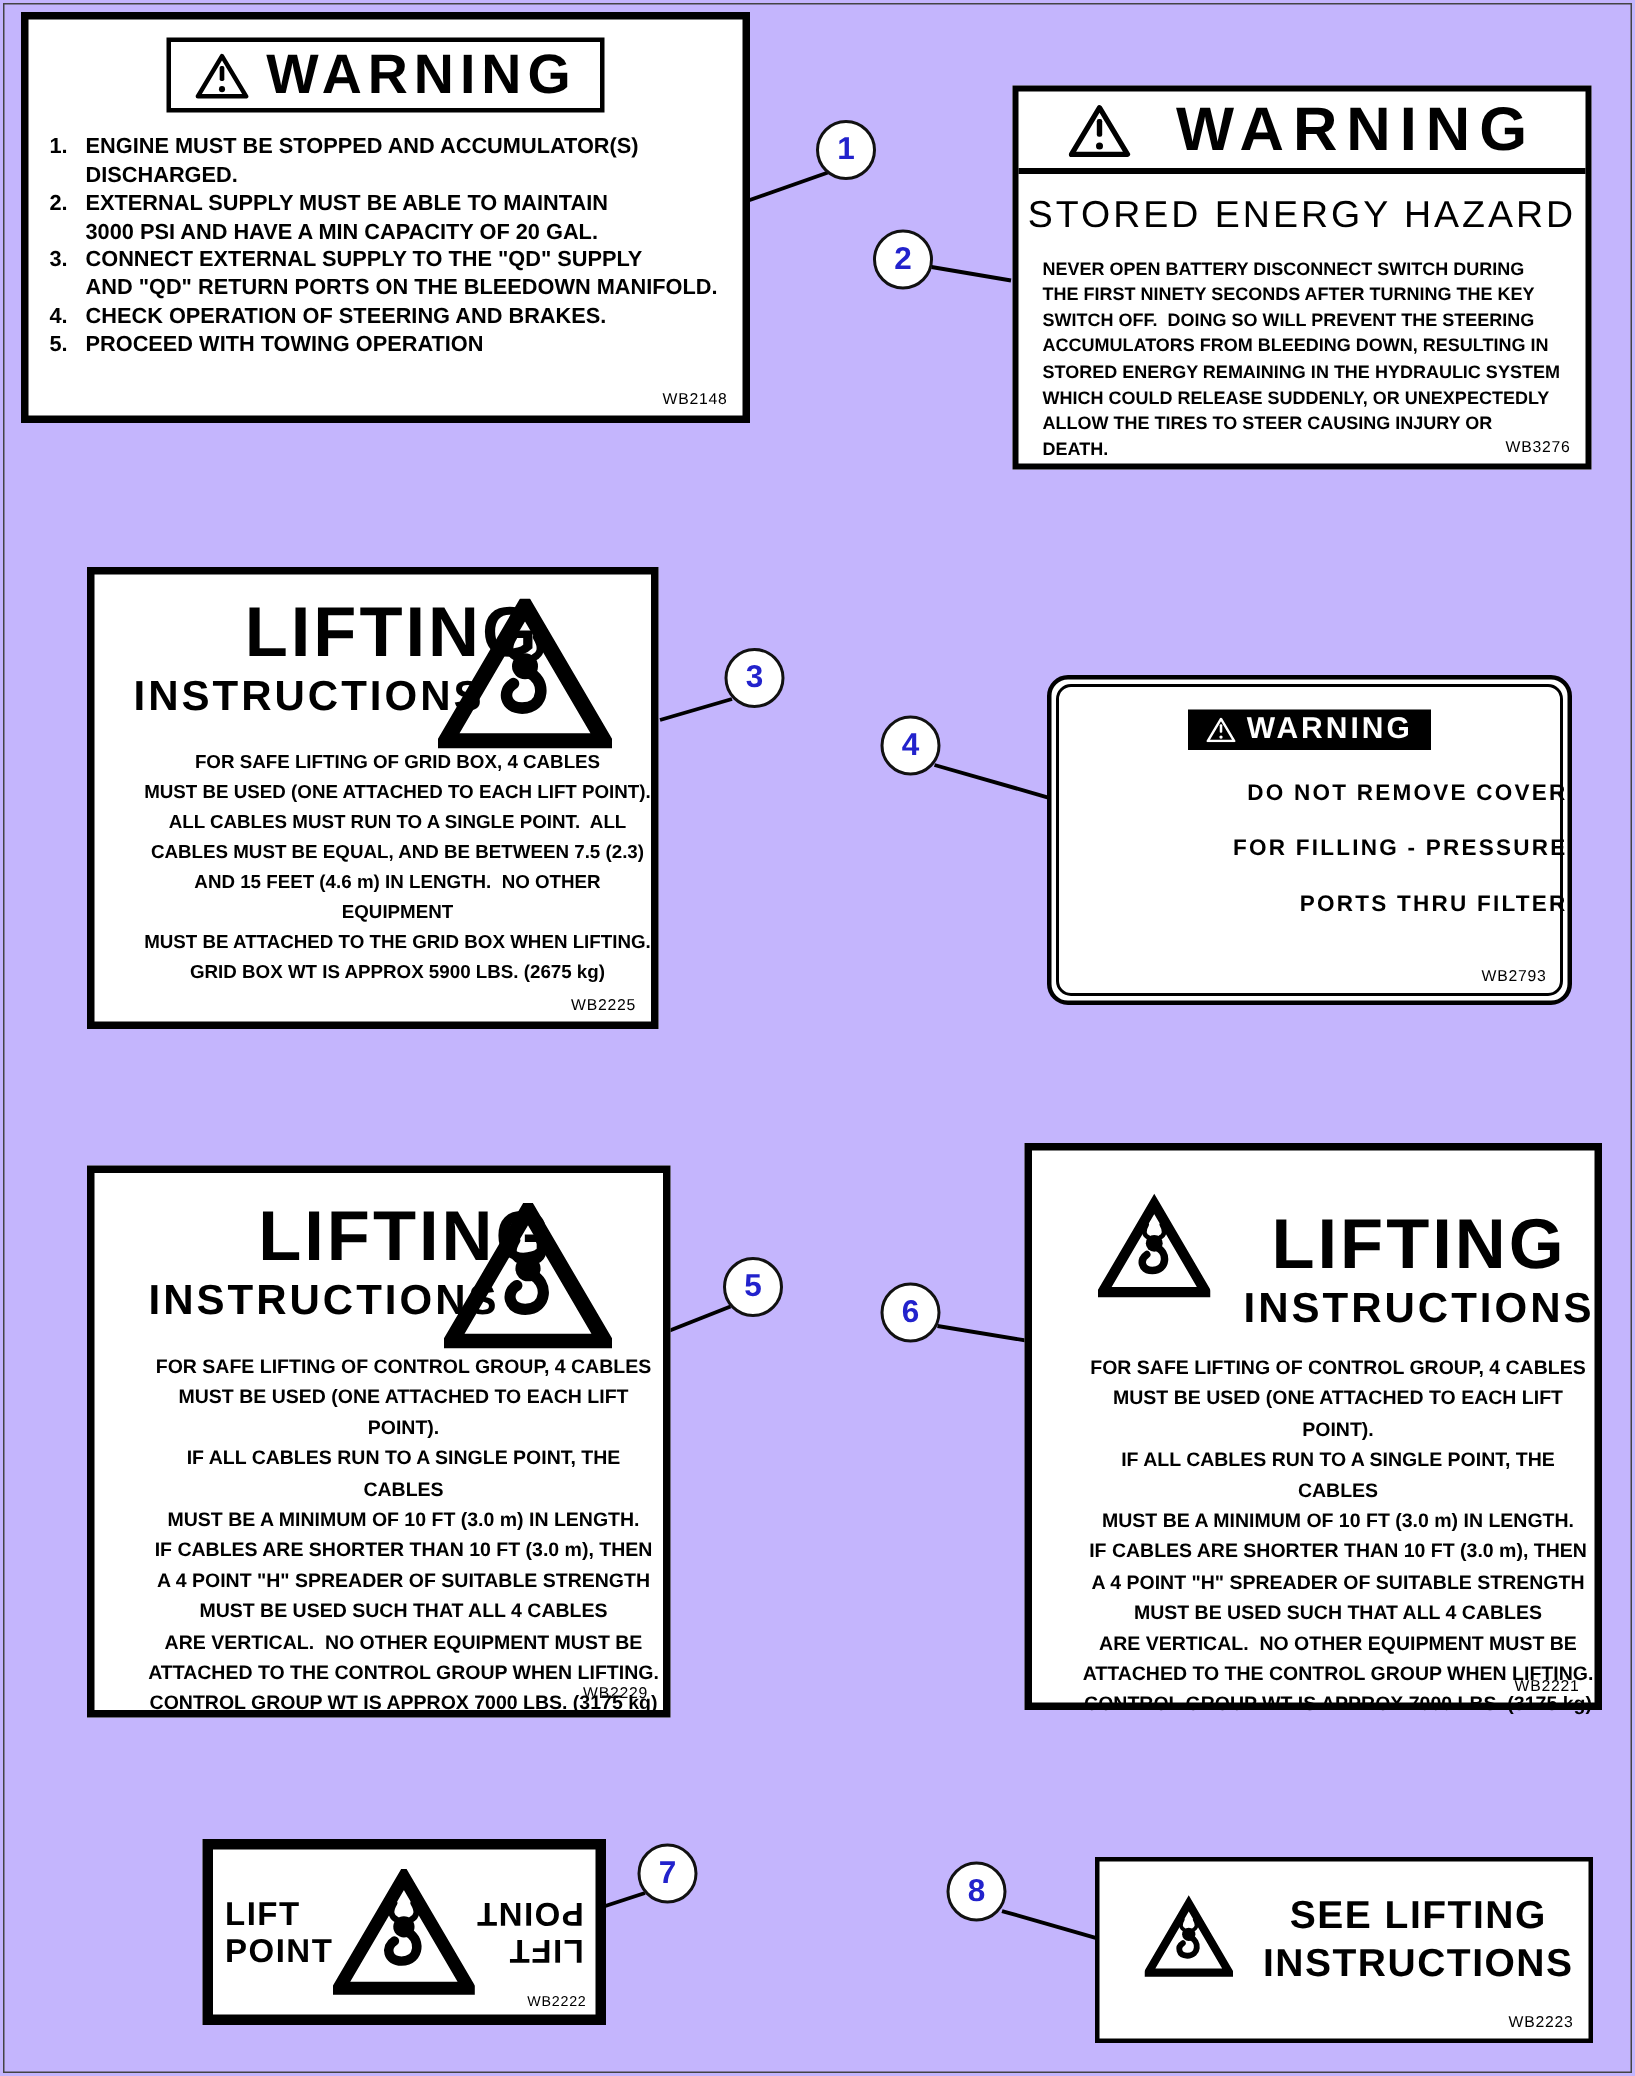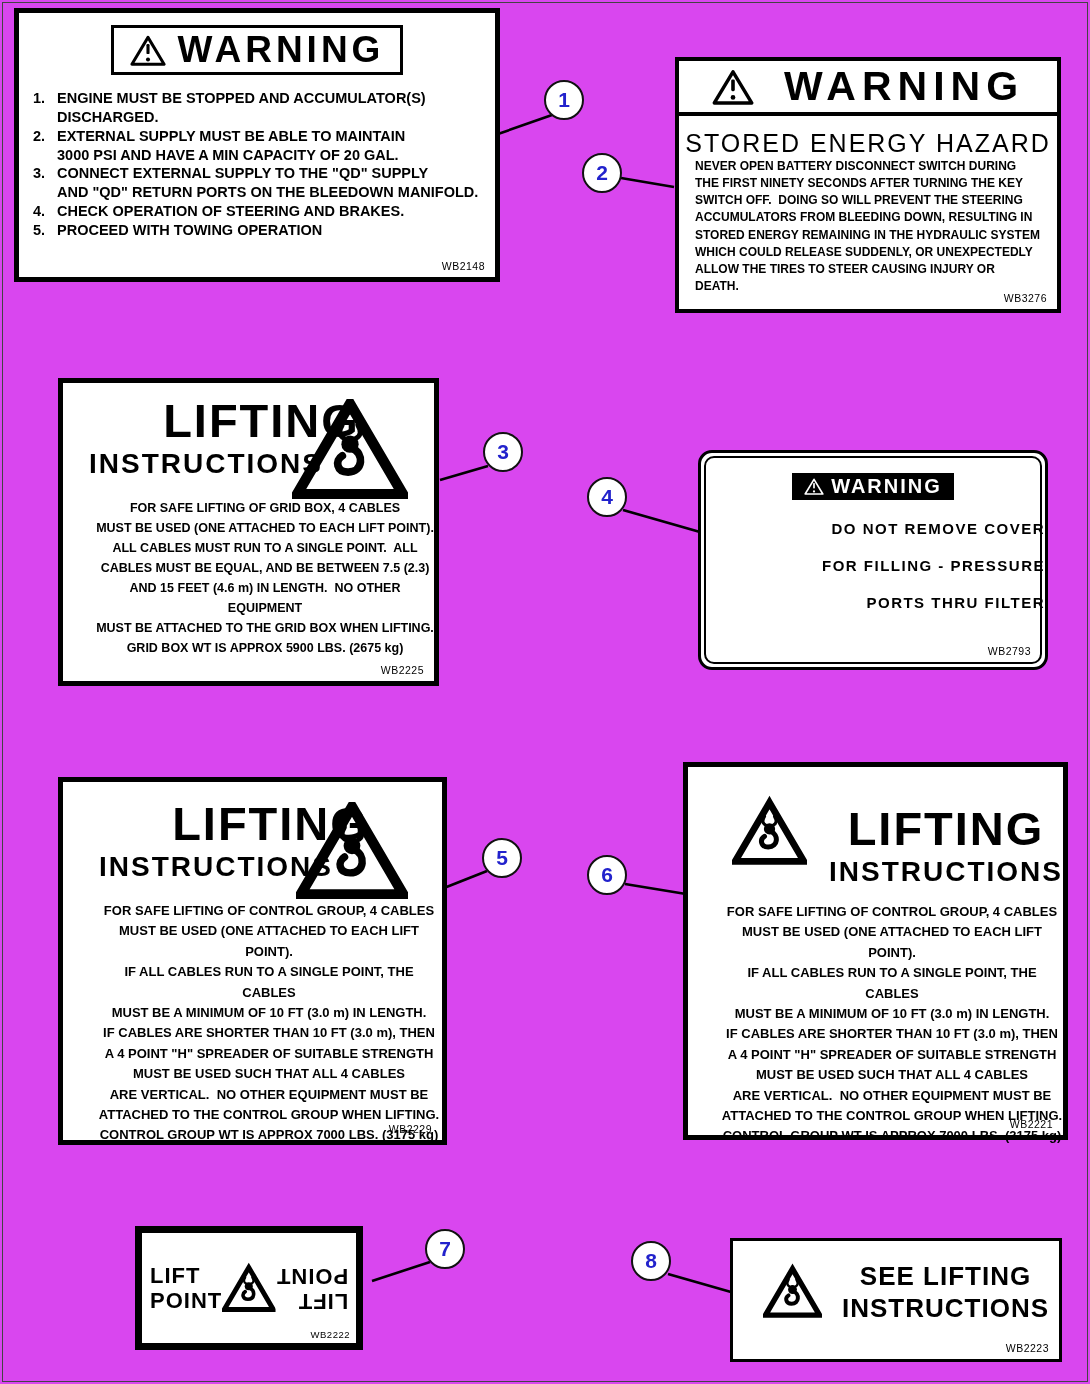--- a/index.html
+++ b/index.html
@@ -1,18 +1,18 @@
 <!DOCTYPE html>
 <html style="--callout: #2222cc; --ink: #000000;"><head>
 <meta charset="utf-8">
 <style>
   * { margin:0; padding:0; box-sizing:border-box; }
   :root { --ink:#000; --callout:#2222cc; }
   body { background:#fff; font-family:"Liberation Sans","DejaVu Sans",sans-serif; }
-  .page { position:relative; width:1090px; height:1384px; background:#d946ef; overflow:hidden; }
+  .page { position:relative; width:1090px; height:1384px; background:#c4b5fd; overflow:hidden; }
   .page-frame { position:absolute; inset:2px; border:1.5px solid #444; pointer-events:none; }
   .leaders { position:absolute; left:0; top:0; }
   .leaders line { stroke:#000; stroke-width:2.6; }
 
   .label { position:absolute; border:5px solid var(--ink); background:#fff; color:var(--ink); }
   .partnum { position:absolute; bottom:5px; right:10px; font-size:10.5px; font-weight:400; letter-spacing:.5px; }
 
   
   .lbl-towing { left:14px; top:8px; width:486px; height:274px; padding:8px 14px; }
   .warn-box { display:flex; align-items:center; gap:12px; width:max-content;
@@ -24,21 +24,21 @@
   .tow-list { margin-top:14px; font-size:14.5px; font-weight:700; line-height:1.3; }
   .tow-item { display:grid; grid-template-columns:24px 1fr; }
   .tow-item .txt { white-space:pre-wrap; }
 
   
   .lbl-stored { left:675px; top:57px; width:386px; height:256px; border-width:4px; }
   .stored-head { display:flex; align-items:center; justify-content:center; gap:30px;
                  height:55px; border-bottom:4px solid var(--ink); }
   .stored-head .wtxt { font-size:41px; font-weight:700; letter-spacing:6px; }
   .stored-title { text-align:center; margin-top:13px; font-size:25px; font-weight:400; letter-spacing:2px; }
-  .stored-body { padding:0 16px; font-size:12px; font-weight:700;
+  .stored-body { margin-top:13px; padding:0 16px; font-size:12px; font-weight:700;
                  line-height:1.43; white-space:pre-wrap; }
 
   
   .lift-head { position:relative; padding:14px 0 0 26px; }
   .lift-big { font-size:47px; font-weight:700; letter-spacing:2px; line-height:1;text-align:center; }
   .lift-sub { font-size:28px; font-weight:700; letter-spacing:2px; margin-top:6px; line-height:1; }
   .hook-right { position:absolute; top:16px; right:26px; }
   .lift-body { margin-top:20px; text-align:center; font-size:12.5px; font-weight:700;
                line-height:1.6; white-space:pre-wrap;padding-left:33px; }
   .lbl-lift3 { left:58px; top:378px; width:381px; height:308px; }
@@ -50,21 +50,21 @@
   .lbl-lift6 .lift-body { font-size:13px; line-height:1.57; margin-top:16px; }
 
   
   .lbl-fill { left:698px; top:450px; width:350px; height:220px; border-width:3px; border-radius:14px; }
   .fill-inner { position:absolute; inset:3px; border:2px solid var(--ink); border-radius:10px; }
   .fill-badge { display:flex; align-items:center; gap:7px; width:max-content; margin:20px auto 0;
                 background:#000; color:#fff; padding:2px 12px; font-size:20px; font-weight:700; letter-spacing:2px; }
   .fill-line { text-align:right; font-size:15px; font-weight:700; letter-spacing:1.5px; margin-top:20px; }
 
   
-  .lbl-liftpoint { left:135px; top:1226px; width:228px; height:124px; border-width:7px;
+  .lbl-liftpoint { left:135px; top:1226px; width:269px; height:124px; border-width:7px;
                    display:flex; align-items:center; justify-content:space-between; padding:4px 8px; }
   .lp-txt { font-size:22px; font-weight:700; line-height:1.15; letter-spacing:1px; }
   .lp-flip { transform:rotate(180deg); }
 
   
   .lbl-seelift { left:730px; top:1238px; width:332px; height:124px; border-width:3px;
                  display:flex; align-items:center; gap:20px; padding:4px 10px 20px 30px; }
   .sl-txt { font-size:26px; font-weight:700; letter-spacing:1px; line-height:1.25; text-align:center; flex:1; }
 
   

